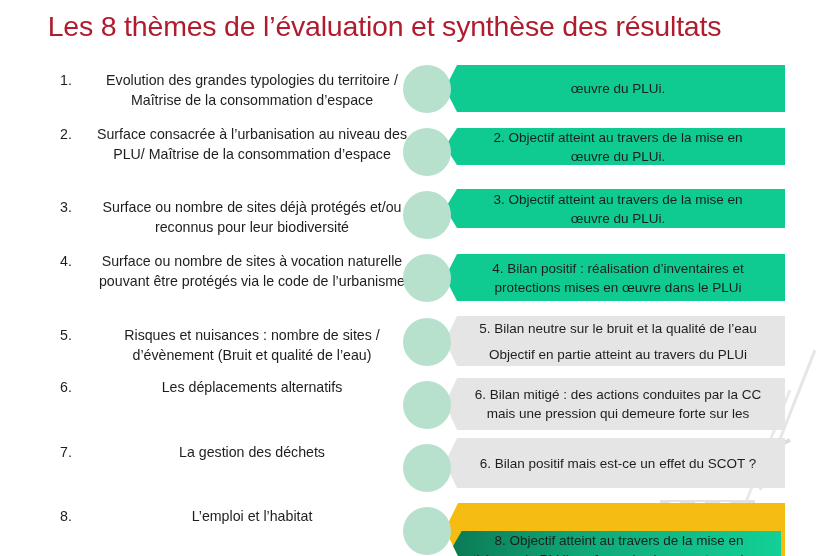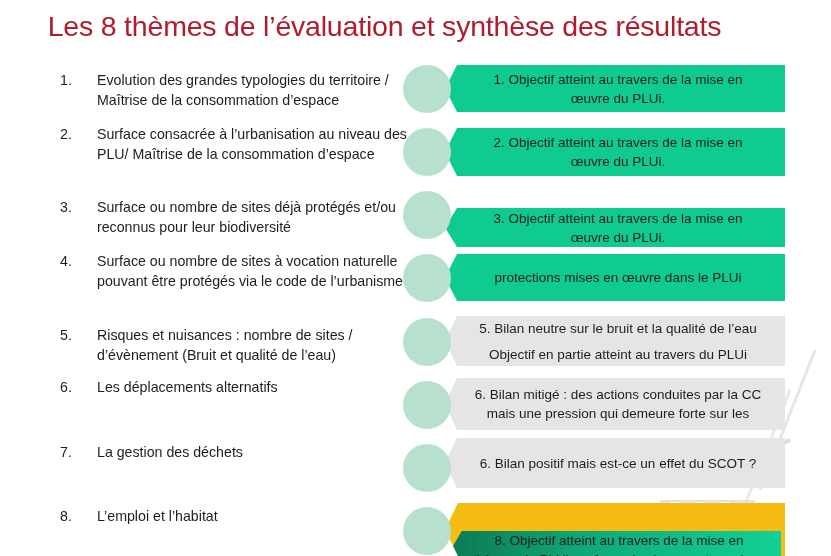--- a/index.html
+++ b/index.html
@@ -15,21 +15,21 @@
       font-size: 28.5px; letter-spacing: -0.2px;
     }
     .deco {
       position: absolute; left: 640px; top: 330px; width: 191px; height: 226px;
     }
     .theme {
       position: absolute; left: 60px; width: 345px;
       font-size: 14.2px; line-height: 20px; color: #1e1e1e;
     }
     .theme .num { position: absolute; left: 0; top: 0; }
-    .theme .txt { position: absolute; left: 37px; top: 0; width: 310px; }
+    .theme .txt { position: absolute; left: 37px; top: 0; width: 310px; text-align: center; }
     .circle {
       position: absolute; left: 403px; width: 48px; height: 48px;
       border-radius: 50%; background: #b7e1cd;
     }
     .box {
       position: absolute; left: 445px; width: 340px;
       display: flex; flex-direction: column; align-items: center; justify-content: center;
       text-align: center; font-size: 13.5px; line-height: 19px; color: #1e1e1e;
       clip-path: polygon(12px 0, 100% 0, 100% 100%, 12px 100%, 0 50%);
       padding-left: 6px; box-sizing: border-box;
@@ -92,32 +92,32 @@
 <div class="theme" style="top:442px">
   <span class="num">7.</span>
   <span class="txt">La gestion des déchets</span>
 </div>
 <div class="theme" style="top:506px">
   <span class="num">8.</span>
   <span class="txt">L’emploi et l’habitat</span>
 </div>
 
 <div class="box green" style="top:65px;height:47px">
-  <span>1. Objectif  atteint au travers de la mise en</span>
   <span>œuvre du PLUi.</span>
 </div>
-<div class="box green" style="top:128px;height:48px">
+<div class="box green" style="top:128px;height:37px">
   <span>2. Objectif  atteint au travers de la mise en</span>
   <span>œuvre du PLUi.</span>
 </div>
-<div class="box green" style="top:208px;height:39px">
+<div class="box green" style="top:189px;height:39px">
   <span>3. Objectif  atteint au travers de la mise en</span>
   <span>œuvre du PLUi.</span>
 </div>
 <div class="box green" style="top:254px;height:47px">
+  <span>4. Bilan positif : réalisation d’inventaires et</span>
   <span>protections mises en œuvre dans le PLUi</span>
 </div>
 <div class="box gray" style="top:316px;height:50px">
   <span>5. Bilan neutre sur le bruit et la qualité de l’eau</span>
   <span class="line5">Objectif en partie atteint au travers du PLUi</span>
 </div>
 <div class="box gray" style="top:378px;height:52px">
   <span>6. Bilan mitigé : des actions conduites par la CC</span>
   <span>mais une pression qui demeure forte sur les</span>
 </div>

